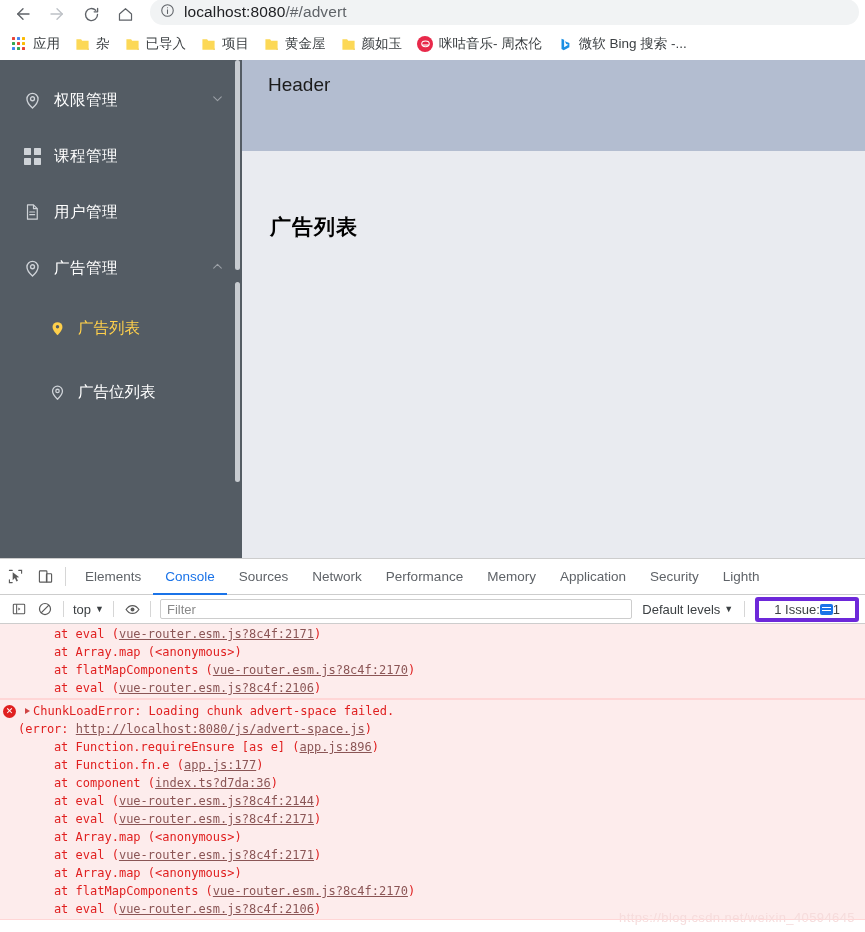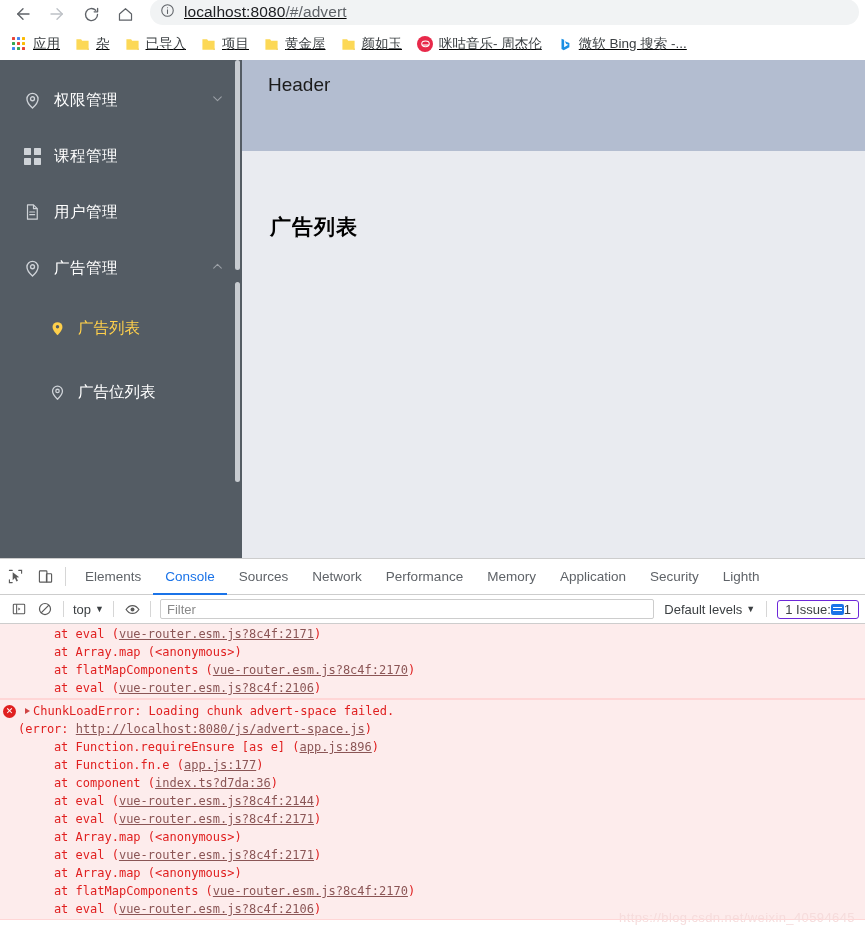--- a/index.html
+++ b/index.html
@@ -2,21 +2,21 @@
 <html><head>
 <meta charset="utf-8">
 <style>
   * { box-sizing: border-box; margin: 0; padding: 0; }
   html, body {
     width: 865px; height: 932px;
     font-family: "Liberation Sans", sans-serif;
     background: #ffffff;
     overflow: hidden;
   }
-  #app { position: relative; width: 865px; height: 932px; text-decoration: underline; }
+  #app { position: relative; width: 865px; height: 932px; }
 
   
   .chrome { height: 60px; background: #ffffff; position: relative; }
   .nav-row {
     height: 28px; display: flex; align-items: center;
     padding-left: 6px; gap: 0px;
   }
   .nav-btn {
     width: 34px; height: 26px;
     display: flex; align-items: center; justify-content: center;
@@ -150,22 +150,22 @@
   }
   .fb-filter {
     flex: 1; height: 20px; border: 1px solid #cdcdcd; border-radius: 2px;
     background: #fff; display: flex; align-items: center; padding: 0 6px;
     margin: 0 4px; min-width: 0;
   }
   .fb-filter .ph { font-size: 13px; color: #8a8a8a; }
   .fb-levels { font-size: 13px; color: #3c4043; display: flex; align-items: center; gap: 4px; padding: 0 6px; }
   .fb-issues {
     display: flex; align-items: center; font-size: 13px;
-    color: #3c4043; border: 1px solid #6d28d9; border-radius: 3px;
-    padding: 1px 7px; margin-left: 5px; white-space: nowrap;
+    color: #3c4043; border: 4px solid #6d28d9; border-radius: 3px;
+    padding: 1px 15px; margin-left: 5px; white-space: nowrap;
   }
   .issue-chip {
     width: 13px; height: 11px; background: #1a73e8; border-radius: 2px;
     display: inline-block; position: relative;
   }
   .issue-chip::after {
     content: ''; position: absolute; left: 2px; top: 3px;
     width: 9px; height: 1.5px; background: #fff;
     box-shadow: 0 3px 0 0 #fff;
   }

